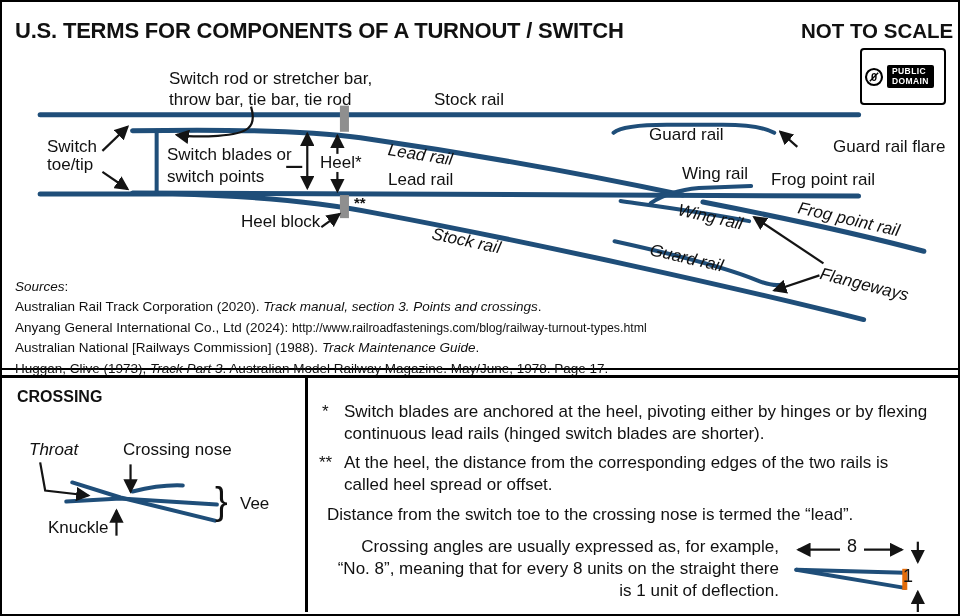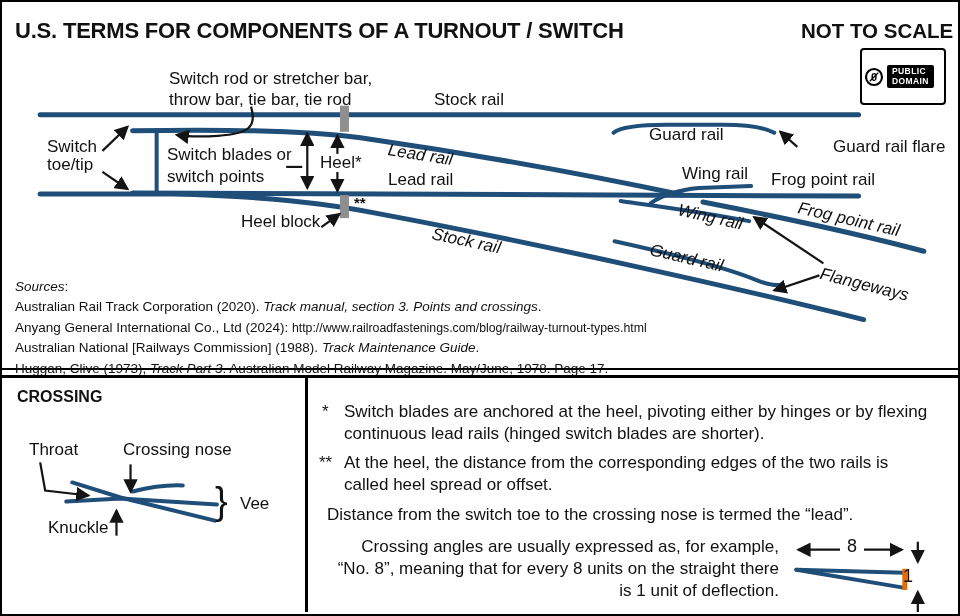--- a/index.html
+++ b/index.html
@@ -138,21 +138,21 @@
       <path class="rail thin" d="M 791 190 L 899 193"></path>
       <path class="rail thin" d="M 791 190 L 899 208"></path>
       <path class="orangebar" d="M 899 189 V 210"></path>
       <path class="arrow" d="M 912 162 V 182" marker-end="url(#ah2)"></path>
       <path class="arrow" d="M 912 234 V 212" marker-end="url(#ah2)"></path>
     </svg>
 
     <div class="vdivider"></div>
 
     <div class="crossing-title">CROSSING</div>
-    <div class="lbl" style="left:27px;top:62px;">Throat</div>
+    <div class="lbl" style="left:27px;top:62px;font-style:italic;">Throat</div>
     <div class="lbl" style="left:121px;top:62px;">Crossing nose</div>
     <div class="lbl" style="left:46px;top:140px;">Knuckle</div>
     <div class="lbl" style="left:213px;top:104px;font-size:38px;line-height:1;">}</div>
     <div class="lbl" style="left:238px;top:116px;">Vee</div>
 
     <div class="note" style="left:320px;top:23px;">
       <span class="marker" style="width:22px;">*</span>
       <span style="width:588px;">Switch blades are anchored at the heel, pivoting either by hinges or by flexing continuous lead rails (hinged switch blades are shorter).</span>
     </div>
     <div class="note" style="left:317px;top:74px;">

